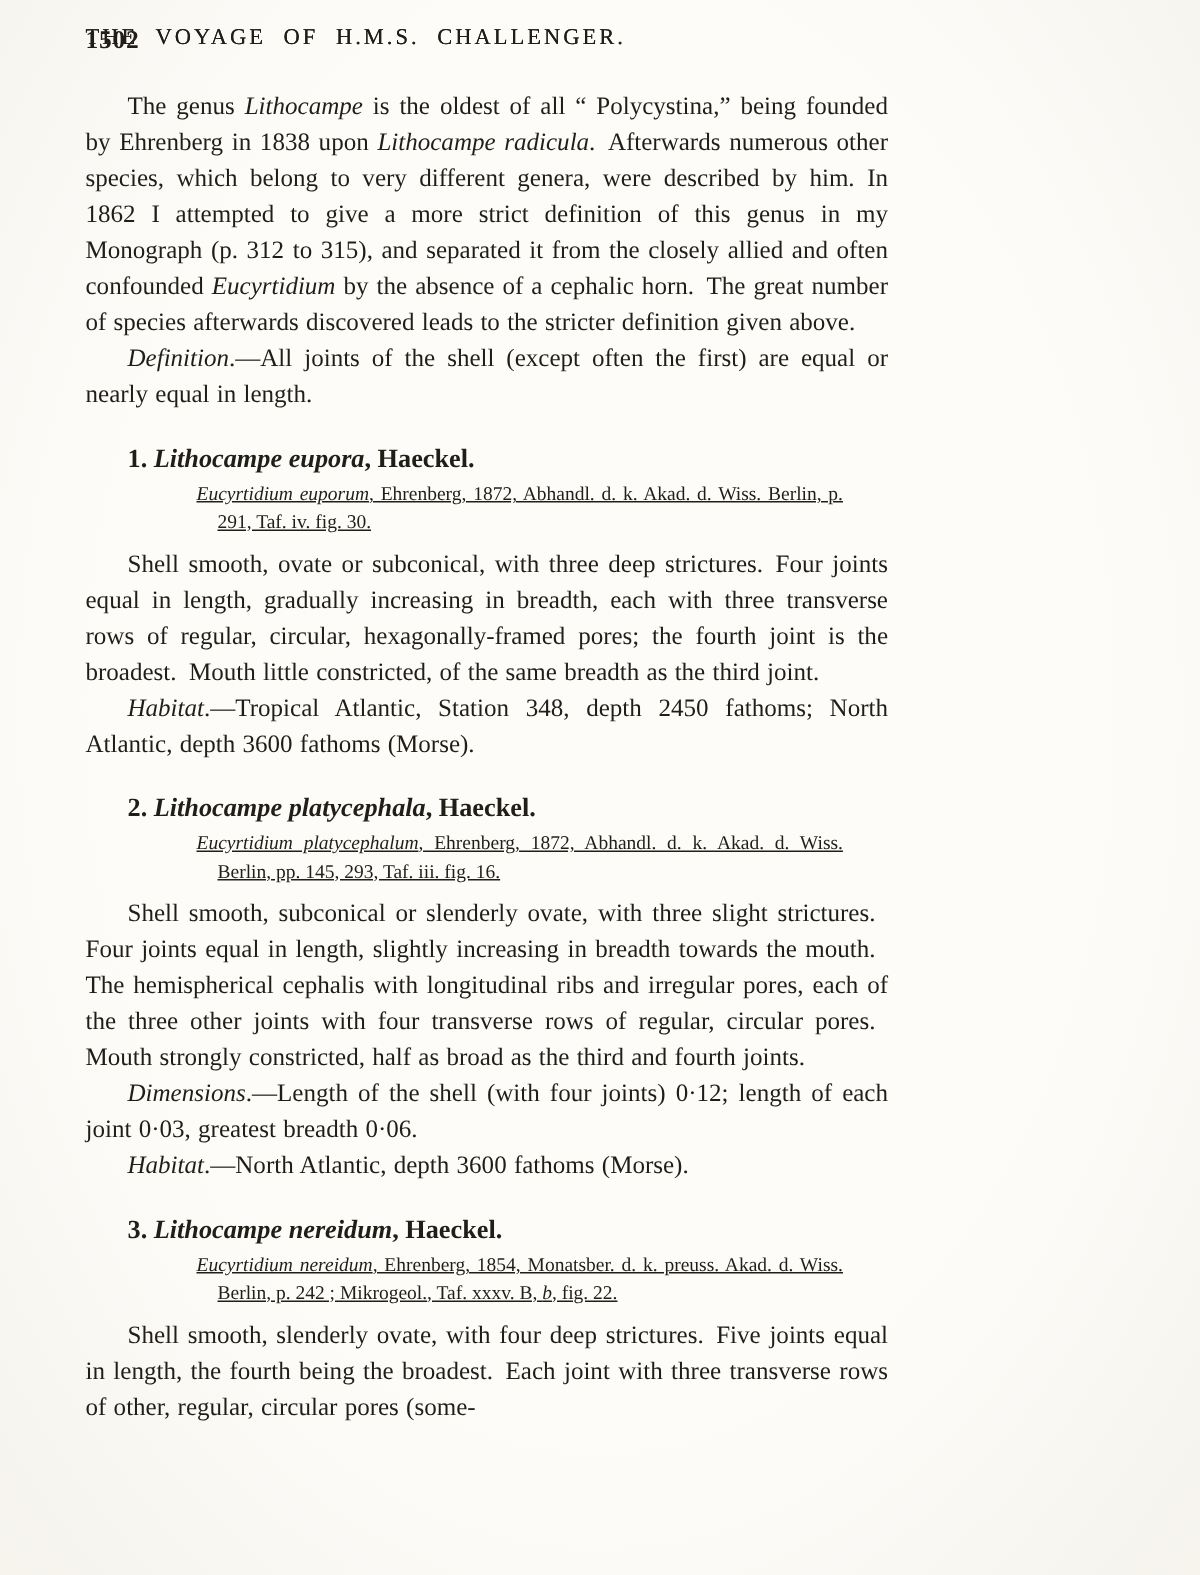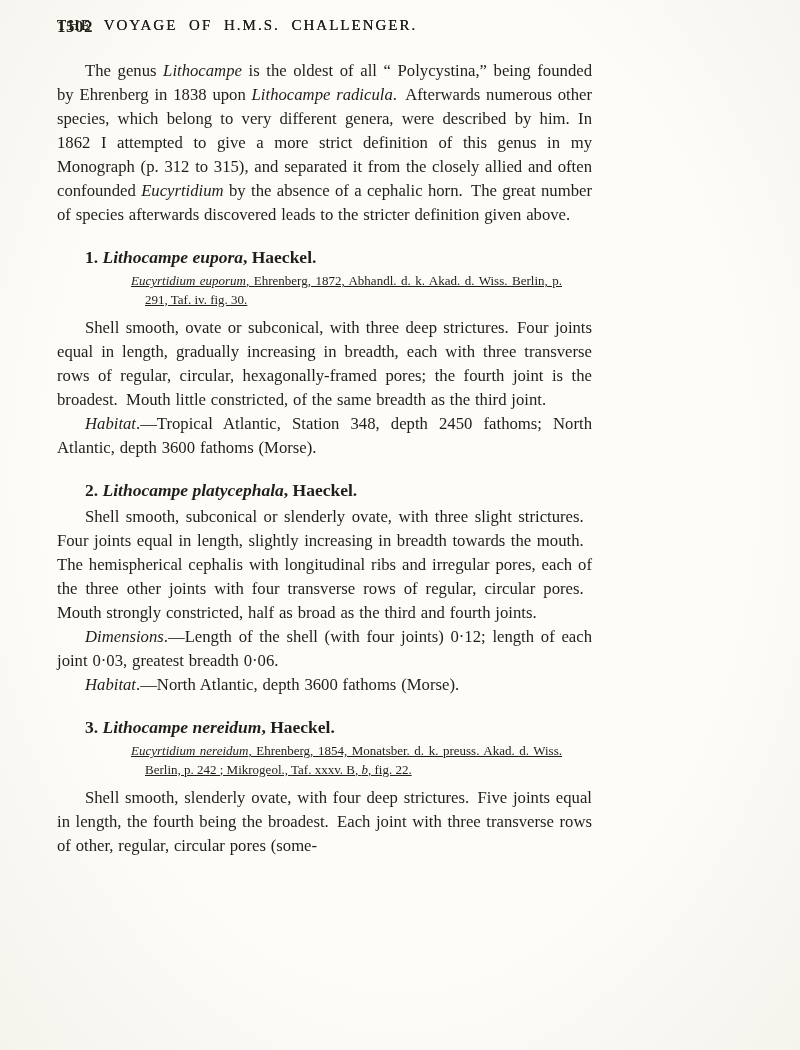--- a/index.html
+++ b/index.html
@@ -80,32 +80,36 @@
 <div class="page">
 
   <header class="running-head">
     <span class="page-number">1502</span>
     <span class="running-title">THE VOYAGE OF H.M.S. CHALLENGER.</span>
   </header>
 
   <p class="body-para"><span>The genus </span><span class="it">Lithocampe</span><span> is the oldest of all “ Polycystina,” being founded by Ehrenberg in 1838 upon </span><span class="it">Lithocampe radicula</span><span>. Afterwards numerous other species, which belong to very different genera, were described by him. In 1862 I attempted to give a more strict definition of this genus in my Monograph (p. 312 to 315), and separated it from the closely allied and often confounded </span><span class="it">Eucyrtidium</span><span> by the absence of a cephalic horn. The great number of species afterwards discovered leads to the stricter definition given above.</span></p>
 
 
+  <p class="body-para"><span class="it">Definition</span><span>.—All joints of the shell (except often the first) are equal or nearly equal in length.</span></p>
 
   <section class="species">
     <h3 class="species-heading"><span>1. </span><span class="it">Lithocampe eupora</span><span>, Haeckel.</span></h3>
     <div class="citations">
       <p class="citation"><span class="it">Eucyrtidium euporum</span><span>, Ehrenberg, 1872, Abhandl. d. k. Akad. d. Wiss. Berlin, p. 291, Taf. iv. fig. 30.</span></p>
     </div>
     <p class="body-para"><span>Shell smooth, ovate or subconical, with three deep strictures. Four joints equal in length, gradually increasing in breadth, each with three transverse rows of regular, circular, hexagonally-framed pores; the fourth joint is the broadest. Mouth little constricted, of the same breadth as the third joint.</span></p>
     <p class="body-para"><span class="it">Habitat</span><span>.—Tropical Atlantic, Station 348, depth 2450 fathoms; North Atlantic, depth 3600 fathoms (Morse).</span></p>
   </section>
 
   <section class="species">
     <h3 class="species-heading"><span>2. </span><span class="it">Lithocampe platycephala</span><span>, Haeckel.</span></h3>
+    <div class="citations">
+      <p class="citation"><span class="it">Eucyrtidium platycephalum</span><span>, Ehrenberg, 1872, Abhandl. d. k. Akad. d. Wiss. Berlin, pp. 145, 293, Taf. iii. fig. 16.</span></p>
+    </div>
     <p class="body-para"><span>Shell smooth, subconical or slenderly ovate, with three slight strictures. Four joints equal in length, slightly increasing in breadth towards the mouth. The hemispherical cephalis with longitudinal ribs and irregular pores, each of the three other joints with four transverse rows of regular, circular pores. Mouth strongly constricted, half as broad as the third and fourth joints.</span></p>
     <p class="body-para"><span class="it">Dimensions</span><span>.—Length of the shell (with four joints) 0·12; length of each joint 0·03, greatest breadth 0·06.</span></p>
     <p class="body-para"><span class="it">Habitat</span><span>.—North Atlantic, depth 3600 fathoms (Morse).</span></p>
   </section>
 
   <section class="species">
     <h3 class="species-heading"><span>3. </span><span class="it">Lithocampe nereidum</span><span>, Haeckel.</span></h3>
     <div class="citations">
       <p class="citation"><span class="it">Eucyrtidium nereidum</span><span>, Ehrenberg, 1854, Monatsber. d. k. preuss. Akad. d. Wiss. Berlin, p. 242 ; Mikrogeol., Taf. xxxv. B, </span><span class="it">b</span><span>, fig. 22.</span></p>
     </div>

